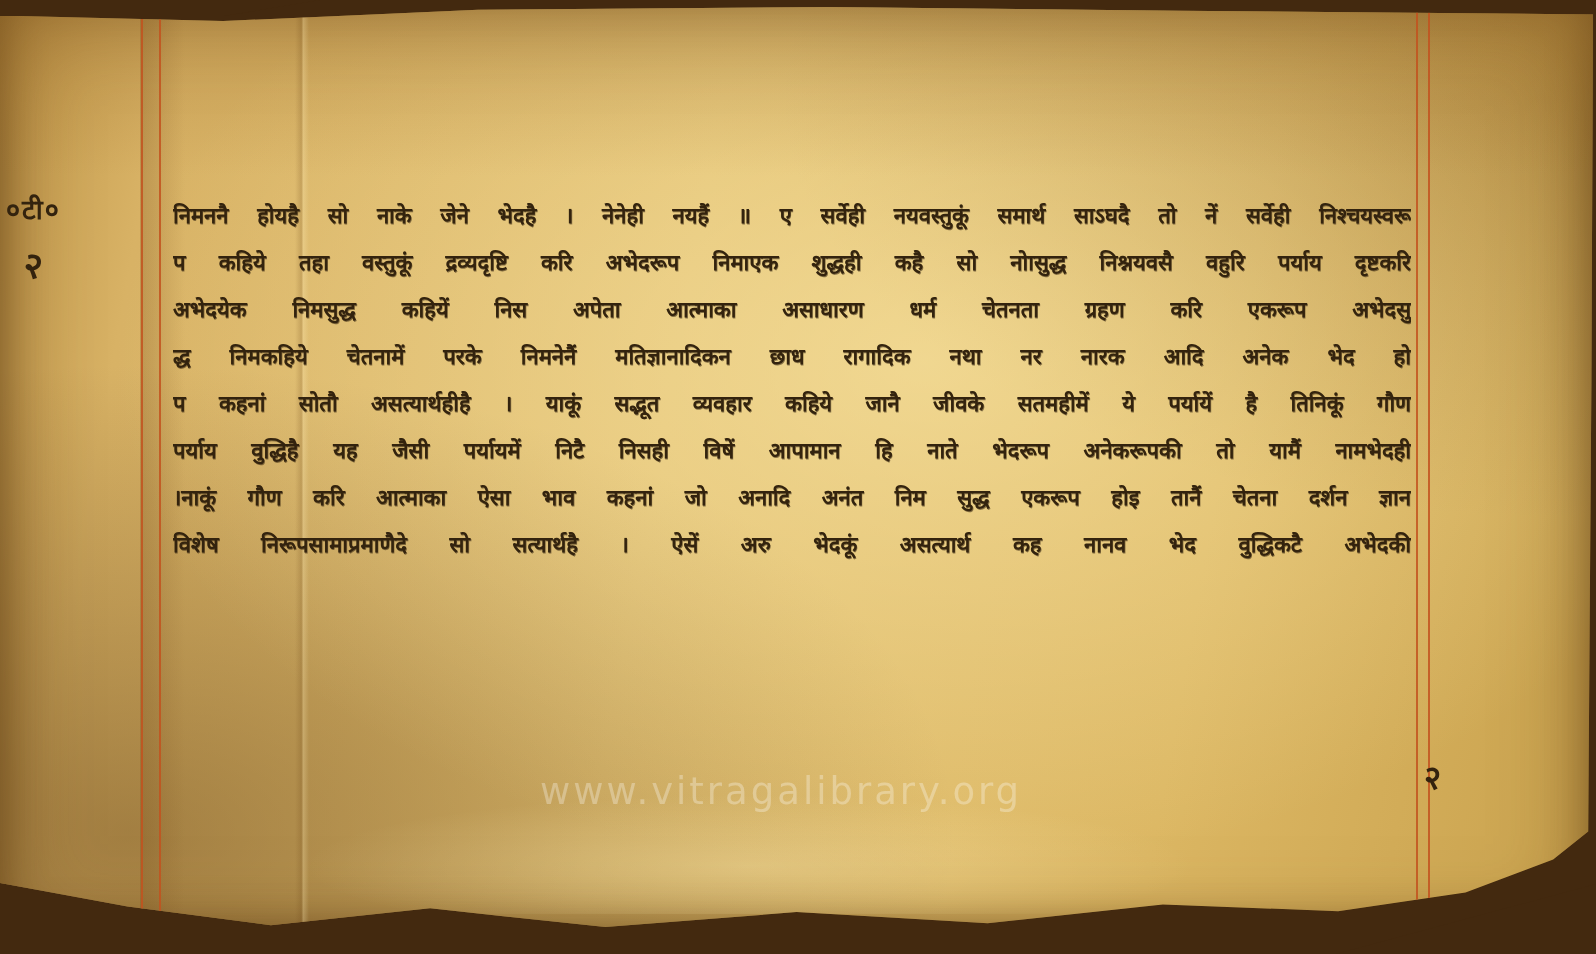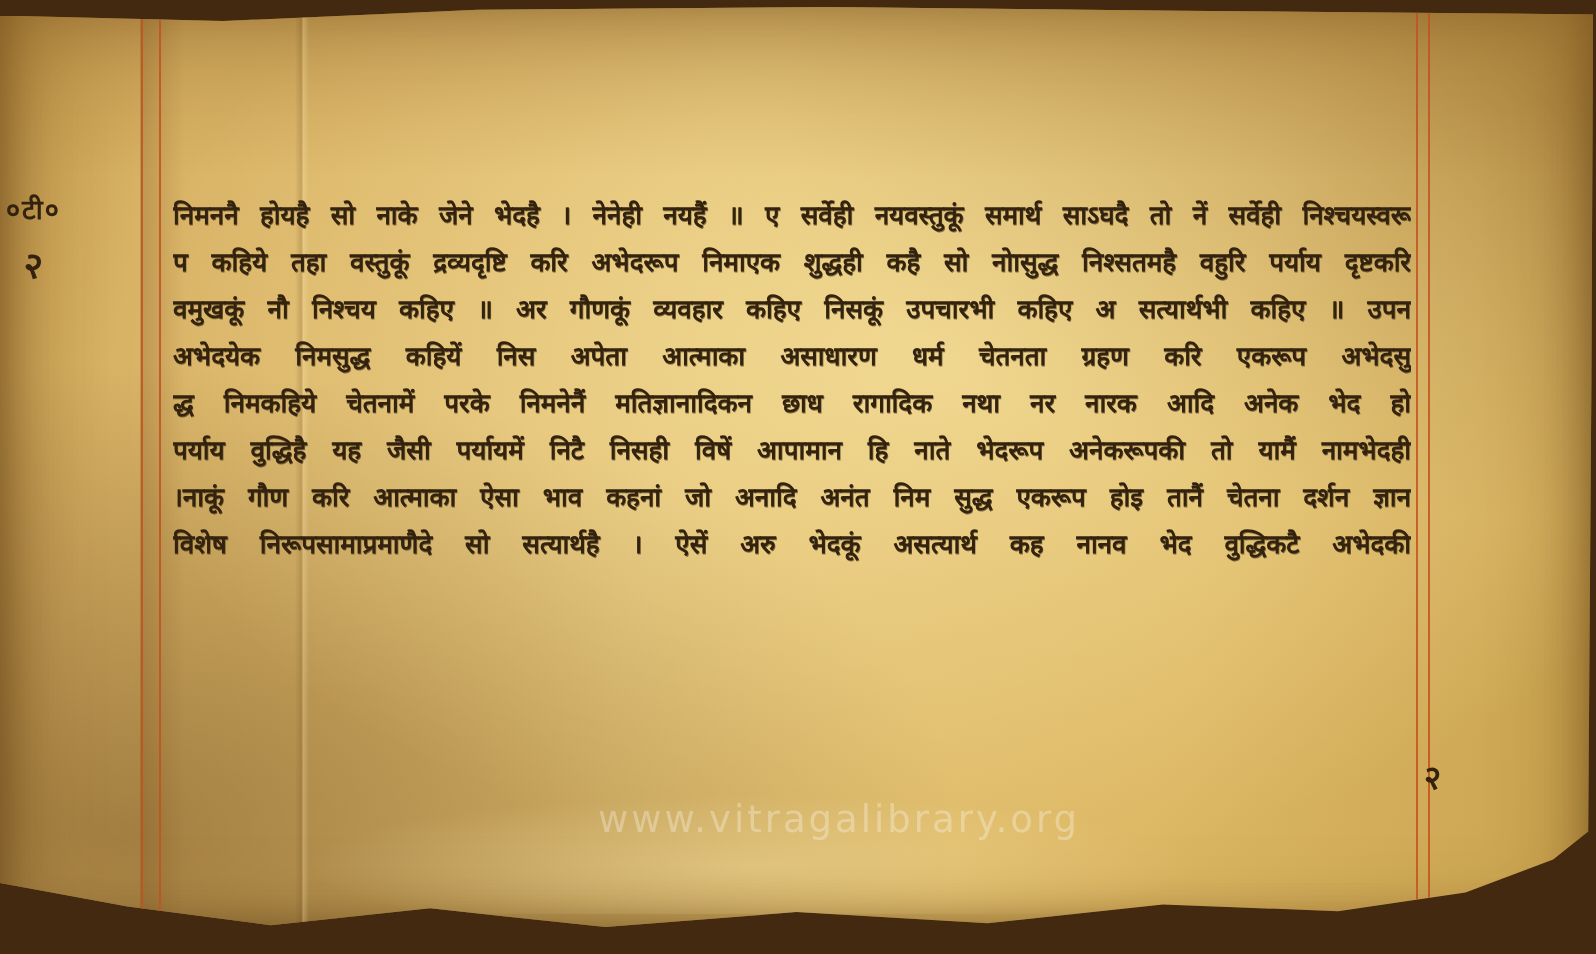--- a/index.html
+++ b/index.html
@@ -34,36 +34,36 @@
   .rule{position:absolute;top:0;bottom:0;width:2px;background:#c2521f;opacity:0.85;}
   .rule.l1{left:141px;}
   .rule.l2{left:159px;background:#d06а2c;}
   .rule.l2{left:159px;}
   .rule.r1{left:1416px;}
   .rule.r2{left:1428px;}
   
   .textblock{
     position:absolute;left:173px;top:186px;width:1238px;
     color:#33230e;
-    font-size:26px;font-weight:700;
+    font-size:22px;font-weight:700;
     text-shadow:0.6px 0.6px 0 rgba(51,35,14,0.55);
   }
   .text-line{
     height:47px;line-height:47px;white-space:nowrap;overflow:hidden;
     text-align:justify;text-align-last:justify;width:100%;
   }
   .margin-note{position:absolute;color:#33230e;font-weight:700;}
   .margin-note.title{left:6px;top:184px;font-size:27px;letter-spacing:2px;}
   .margin-note.number{left:24px;top:234px;font-size:36px;transform:rotate(8deg);}
   .folio-number{position:absolute;left:1424px;top:748px;font-size:33px;font-weight:700;color:#33230e;}
   
   .watermark{
-    position:absolute;left:540px;top:792px;width:540px;
+    position:absolute;left:540px;top:764px;width:540px;
     font-size:37px;letter-spacing:3px;font-weight:400;
-    color:rgba(255,255,255,0.30);white-space:nowrap;text-align:right;
+    color:rgba(255,255,255,0.30);white-space:nowrap;
   }
   
   .corner{position:absolute;pointer-events:none;background:#43290f;}
   .corner.br{right:0;bottom:0;width:260px;height:70px;
     clip-path:polygon(100% 0,100% 100%,0 100%);}
   .corner.tl{left:0;top:0;width:320px;height:16px;
     clip-path:polygon(0 0,100% 0,70% 100%,0 100%);}
 </style>
 </head>
 <body>
@@ -77,24 +77,24 @@
   <div class="rule l1"></div>
   <div class="rule l2"></div>
   <div class="rule r1"></div>
   <div class="rule r2"></div>
 
   <div class="margin-note title">०टी०</div>
   <div class="margin-note number">२</div>
 
   <div class="textblock">
     <div class="text-line">निमननै होयहै सो नाके जेने भेदहै । नेनेही नयहैं ॥ ए सर्वेही नयवस्तुकूं समार्थ साऽघदै तो नें सर्वेही निश्चयस्वरू</div>
-    <div class="text-line">प कहिये तहा वस्तुकूं द्रव्यदृष्टि करि अभेदरूप निमाएक शुद्धही कहै सो नोासुद्ध निश्सतमहै वहुरि पर्याय दृष्टकरि</div>
-    <div class="text-line">वमुखकूं नौ निश्चय कहिए ॥ अर गौणकूं व्यवहार कहिए निसकूं उपचारभी कहिए अ सत्यार्थभी कहिए ॥ उपन</div>
+    <div class="text-line">प कहिये तहा वस्तुकूं द्रव्यदृष्टि करि अभेदरूप निमाएक शुद्धही कहै सो नोासुद्ध निश्नयवसै वहुरि पर्याय दृष्टकरि</div>
     <div class="text-line">अभेदयेक निमसुद्ध कहियें निस अपेता आत्माका असाधारण धर्म चेतनता ग्रहण करि एकरूप अभेदसु</div>
     <div class="text-line">द्ध निमकहिये चेतनामें परके निमनेनैं मतिज्ञानादिकन छाध रागादिक नथा नर नारक आदि अनेक भेद हो</div>
+    <div class="text-line">प कहनां सोतौ असत्यार्थहीहै । याकूं सद्भूत व्यवहार कहिये जानै जीवके सतमहीमें ये पर्यायें है तिनिकूं गौण</div>
     <div class="text-line">पर्याय वुद्धिहै यह जैसी पर्यायमें निटै निसही विषें आपामान हि नाते भेदरूप अनेकरूपकी तो यामैं नामभेदही</div>
     <div class="text-line">।नाकूं गौण करि आत्माका ऐसा भाव कहनां जो अनादि अनंत निम सुद्ध एकरूप होइ तानैं चेतना दर्शन ज्ञान</div>
     <div class="text-line">विशेष निरूपसामाप्रमाणैदे सो सत्यार्थहै । ऐसें अरु भेदकूं असत्यार्थ कह नानव भेद वुद्धिकटै अभेदकी</div>
   </div>
 
   <div class="folio-number">२</div>
   <div class="watermark">www.vitragalibrary.org</div>
 </div>
 
 <div class="corner tl"></div>

